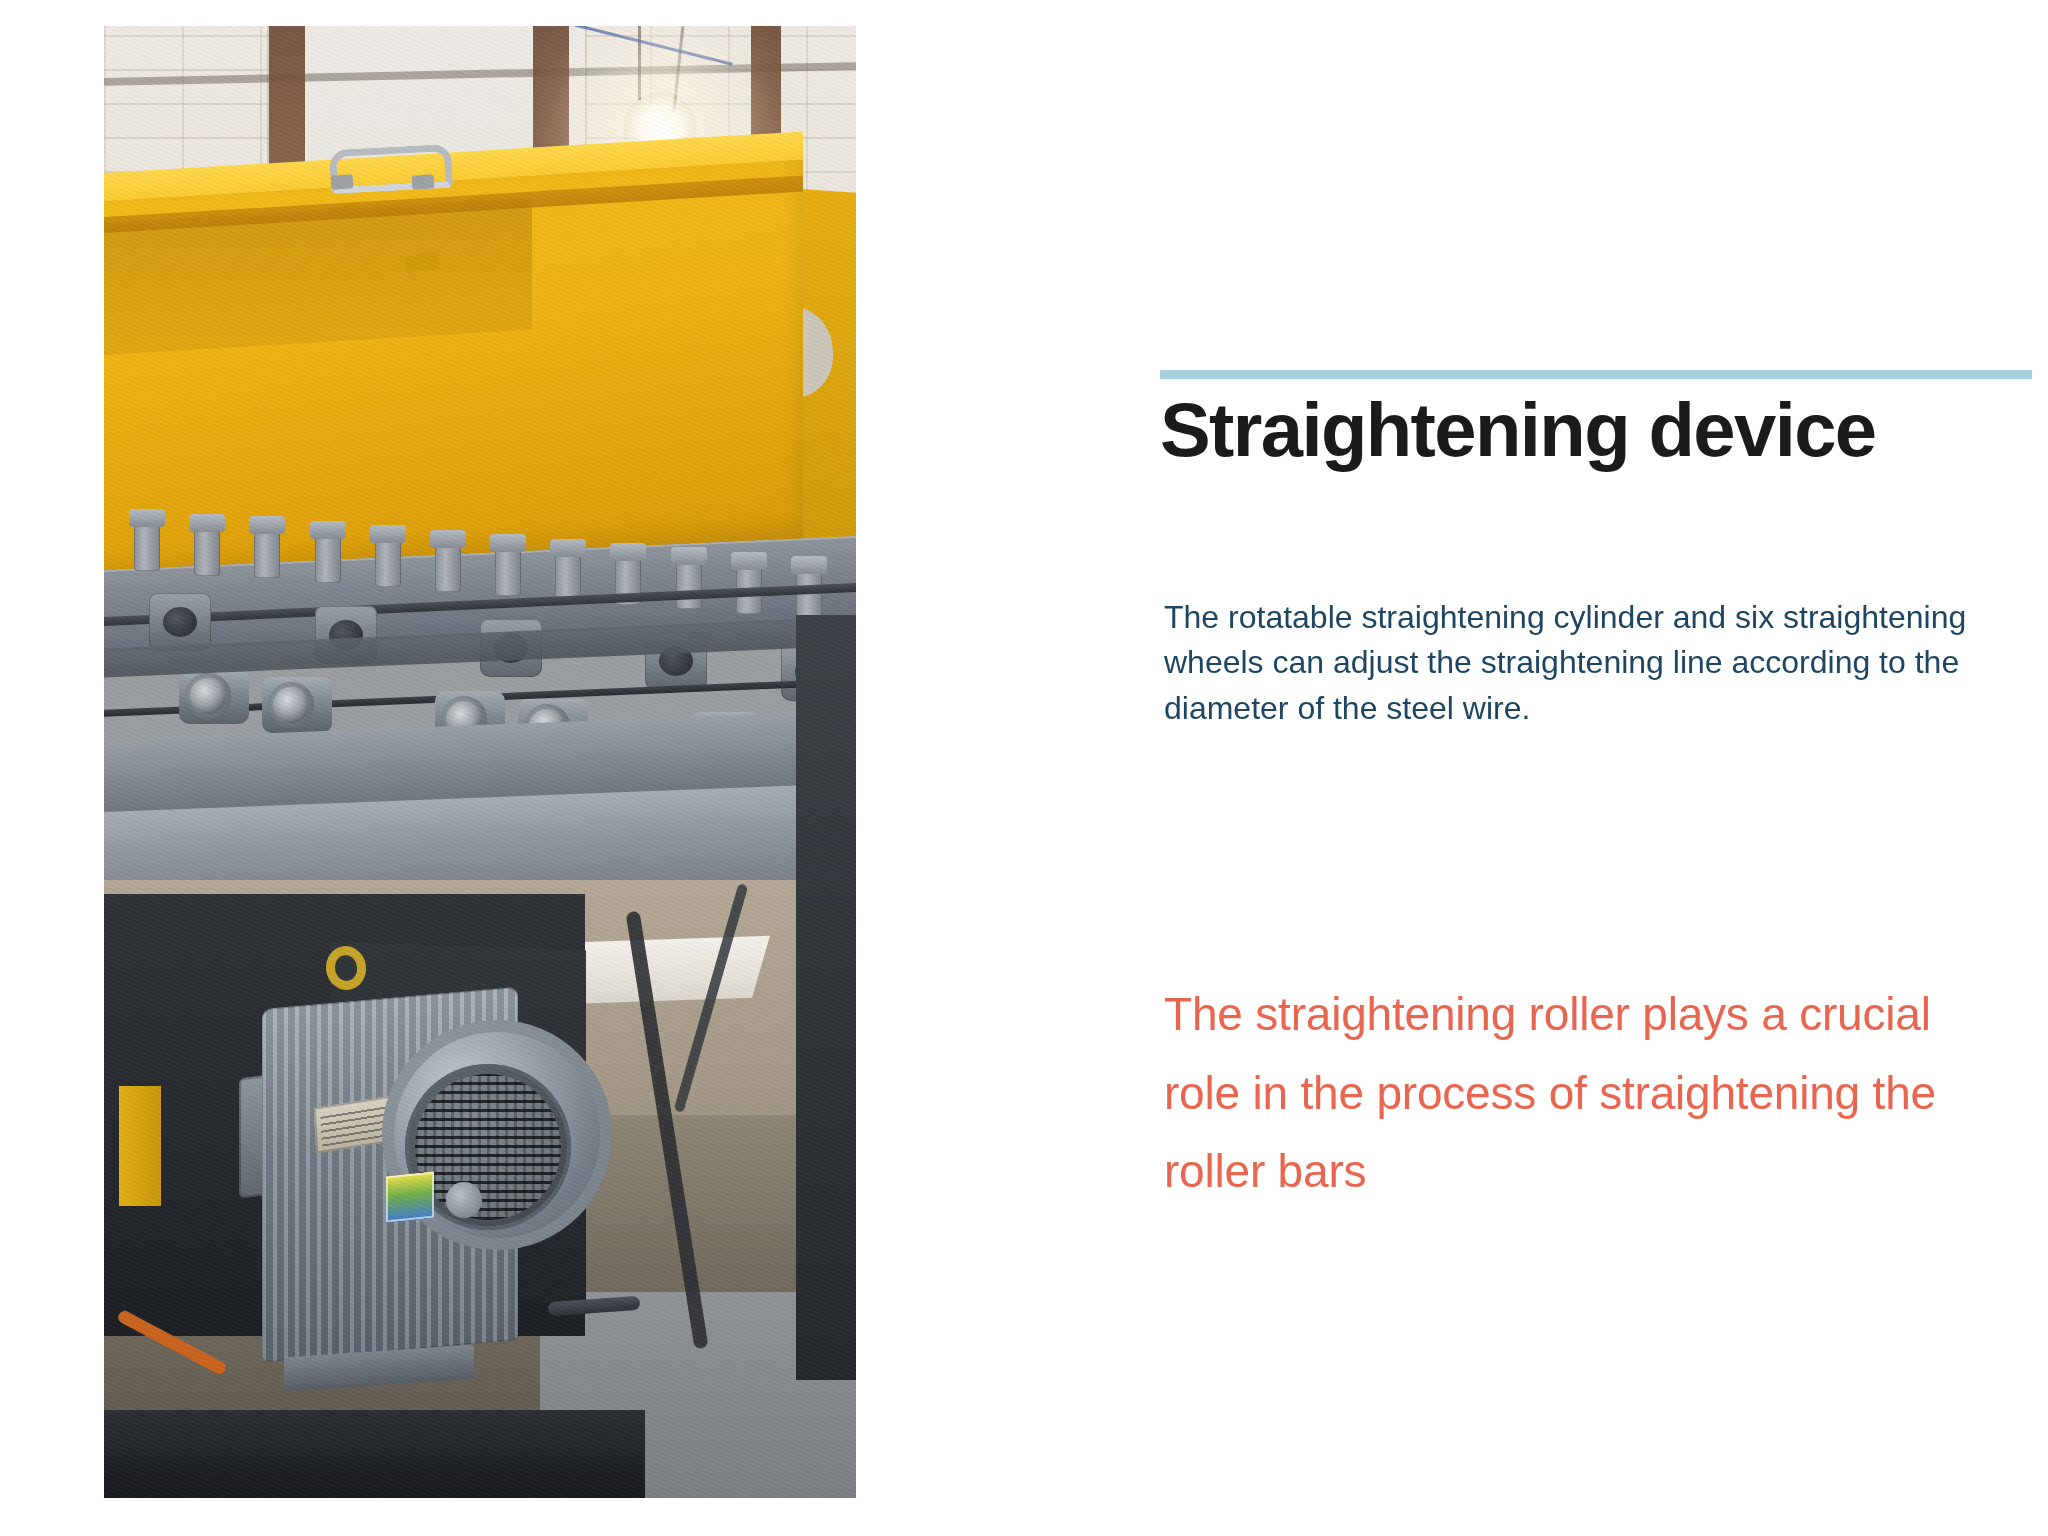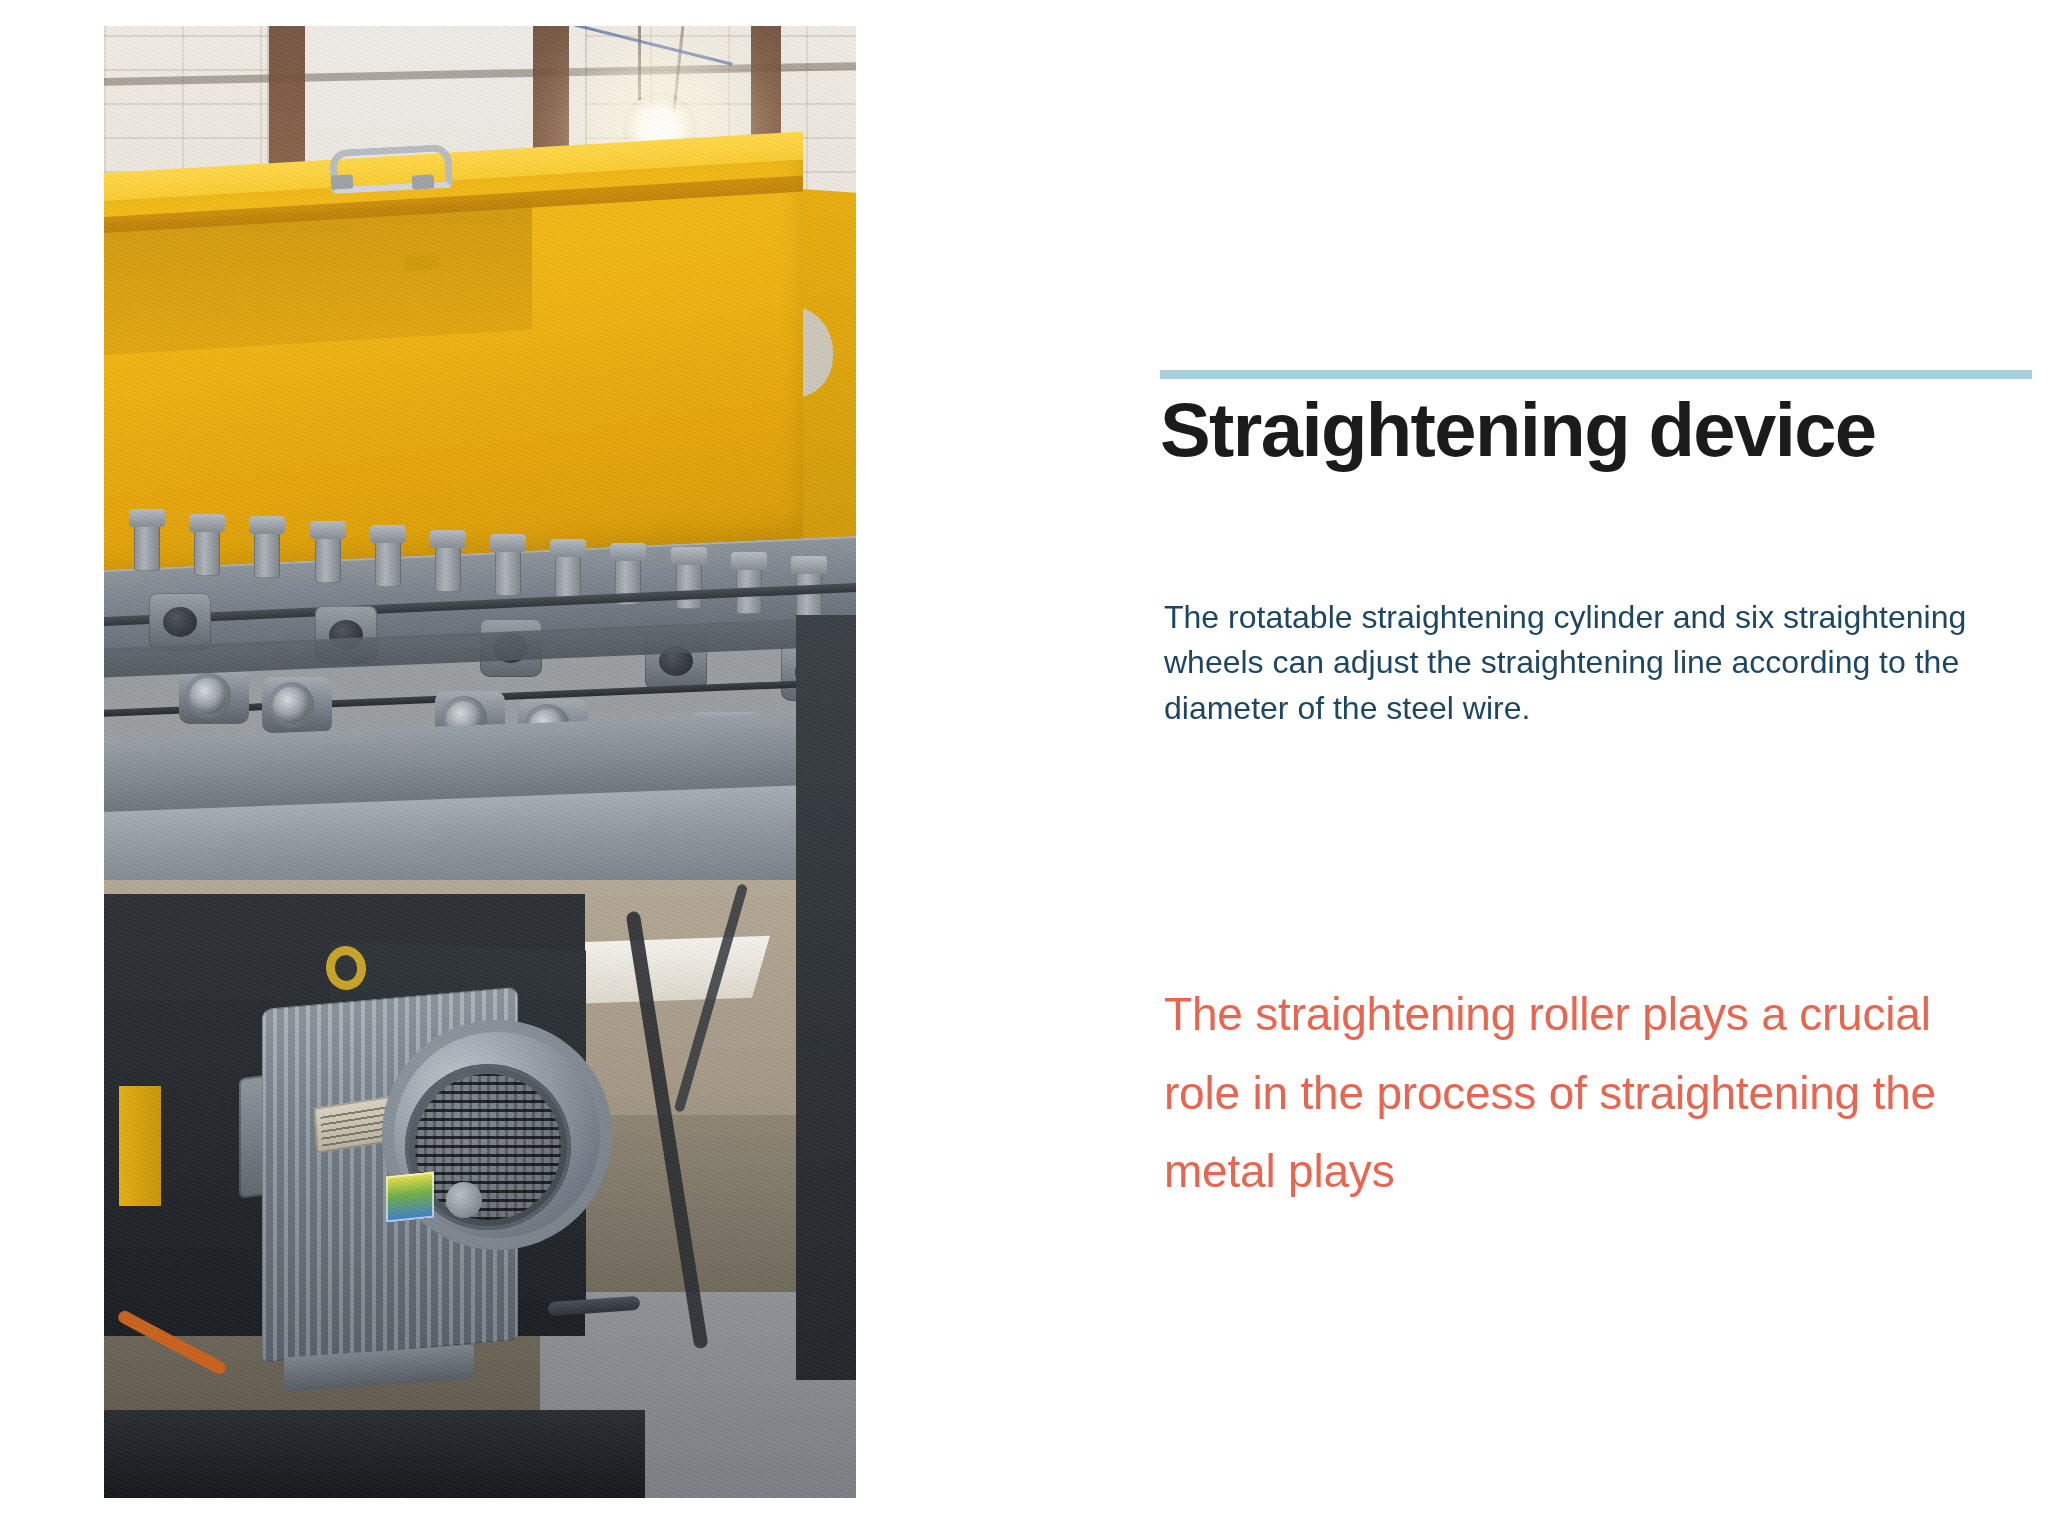--- a/index.html
+++ b/index.html
@@ -666,15 +666,15 @@
       <div class="ph-grain"></div>
     </div>
   </div>
 
   <div class="divider"></div>
 
   <h1 class="title">Straightening device</h1>
 
   <p class="body-copy">The rotatable straightening cylinder and six straightening wheels can adjust the straightening line according to the diameter of the steel wire.</p>
 
-  <p class="accent-copy">The straightening roller plays a crucial role in the process of straightening the metal plays</p>
+  <p class="accent-copy">The straightening roller plays a crucial role in the process of straightening the roller bars</p>
 
 </div>
 
 </body></html>

